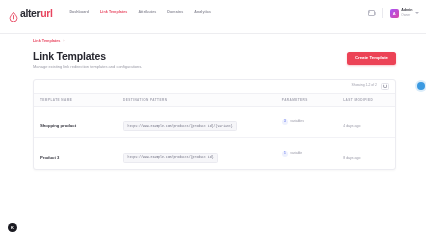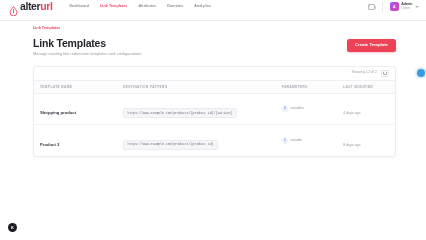--- a/index.html
+++ b/index.html
@@ -5,21 +5,21 @@
   * { box-sizing: border-box; margin: 0; padding: 0; }
   html, body {
     width: 426px; height: 220px;
     background: #ffffff;
     font-family: "Liberation Sans", sans-serif;
     overflow: hidden;
   }
 
   
   .topbar {
-    height: 21px;
+    height: 34px;
     background: #ffffff;
     border-bottom: 1px solid #ededf0;
     display: flex;
     align-items: center;
     padding: 0 7px 7px 9px;
   }
   .logo { display: flex; align-items: center; gap: 2px; }
   .logo-mark { width: 9px; height: 10px; position: relative; }
   .logo-text {
     font-size: 10.5px; font-weight: 700; letter-spacing: -0.4px;

